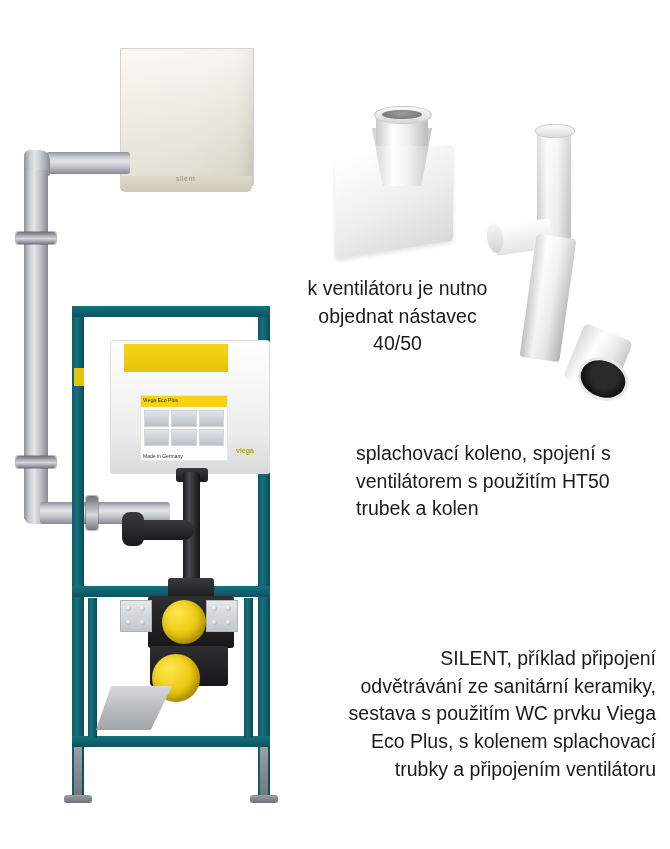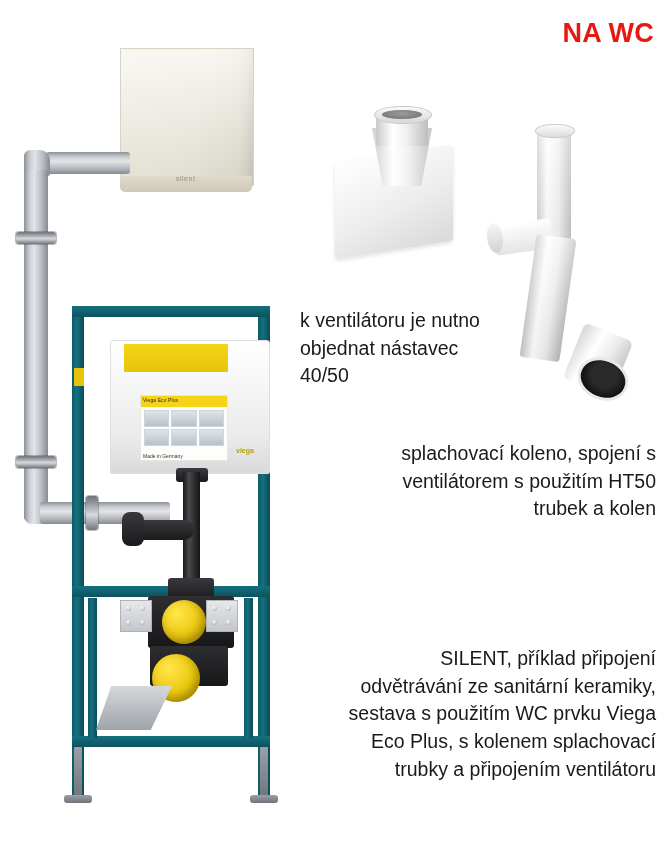--- a/index.html
+++ b/index.html
@@ -33,28 +33,27 @@
   .caption {
     position: absolute;
     font-size: 19.5px;
     line-height: 1.42;
     color: #1a1a1a;
   }
   .cap-fan {
     left: 300px;
     top: 275px;
     width: 195px;
-    text-align: left;
-    margin-top: 32px;
+    text-align: center;
   }
   .cap-elbow {
     right: 14px;
     top: 440px;
     width: 300px;
-    text-align: right;
+    text-align: left;
   }
   .cap-silent {
     right: 14px;
     top: 645px;
     width: 320px;
     text-align: right;
   }
 
   
   .stage { position: absolute; inset: 0; }
@@ -364,18 +363,17 @@
   <div class="abs elbow-branch"></div>
   <div class="abs elbow-branch-cap"></div>
   <div class="abs elbow-body">
       <span class="sheen"></span>
     </div>
   <div class="abs elbow-socket"></div>
   <div class="abs elbow-mouth"></div>
 </div>
 
 <div class="title">
-  <div>NA WC</div>
 </div>
 
 <div class="caption cap-fan">k ventilátoru je nutno objednat nástavec 40/50</div>
 <div class="caption cap-elbow">splachovací koleno, spojení s ventilátorem s použitím HT50 trubek a kolen</div>
 <div class="caption cap-silent">SILENT, příklad připojení odvětrávání ze sanitární keramiky, sestava s použitím WC prvku Viega Eco Plus, s kolenem splachovací trubky a připojením ventilátoru</div>
 
 </body></html>

